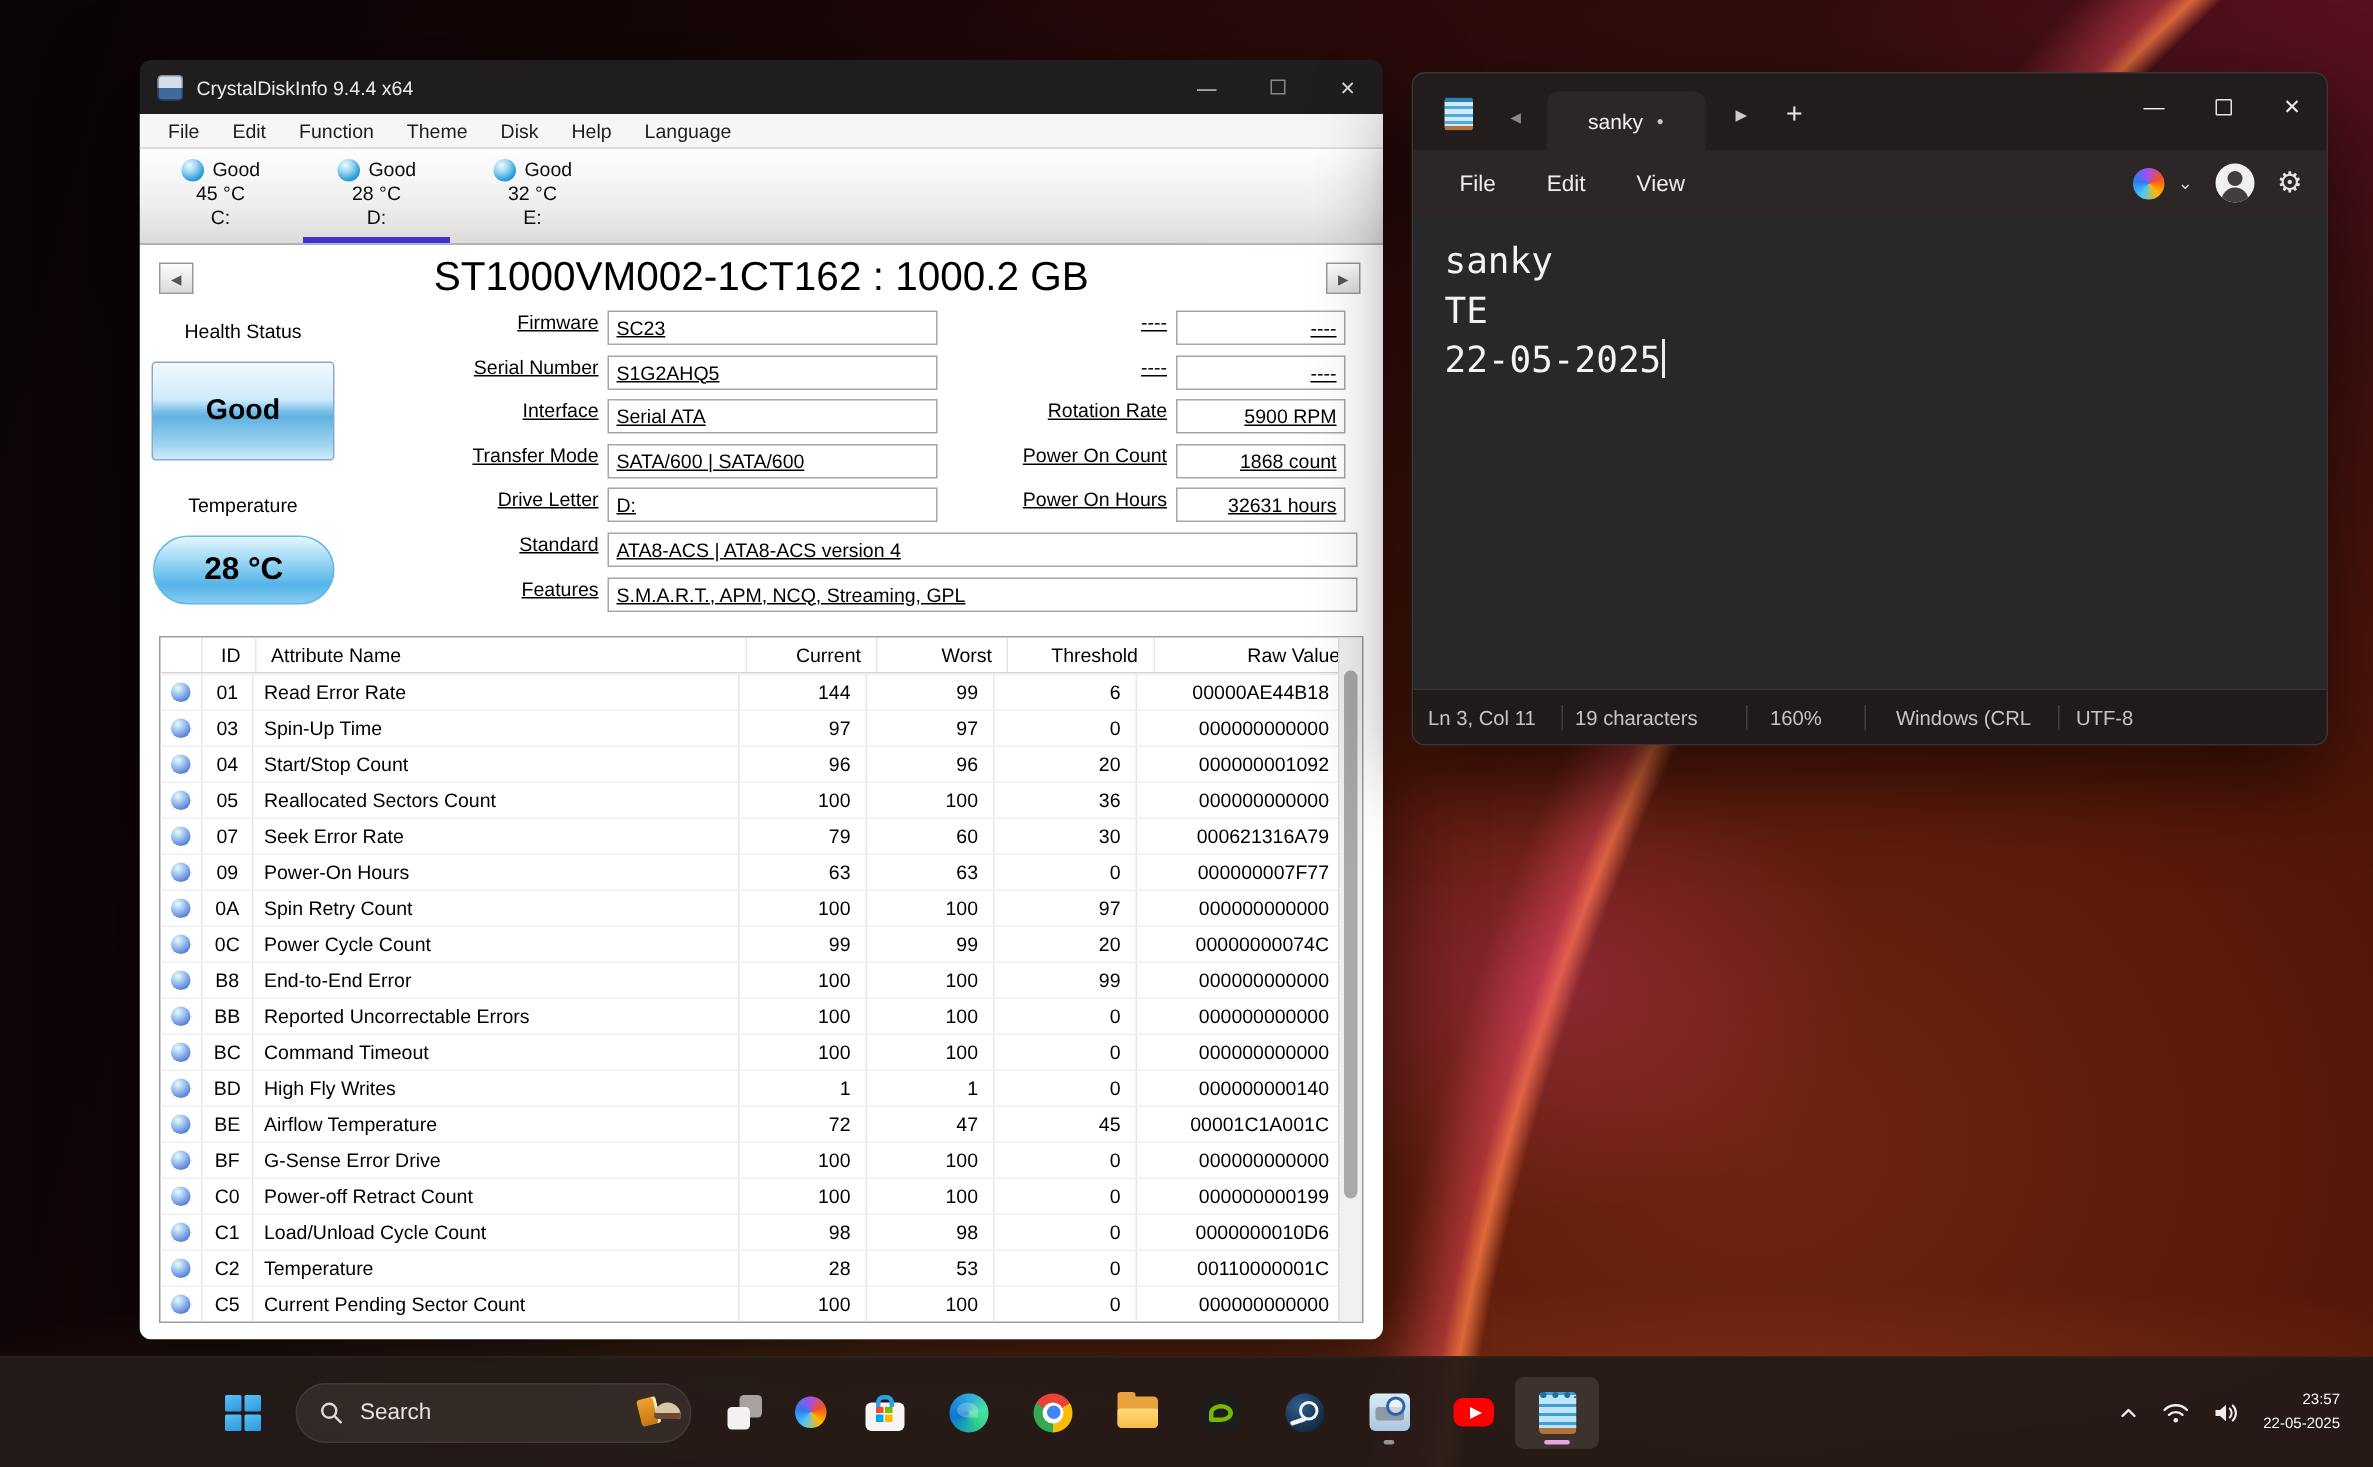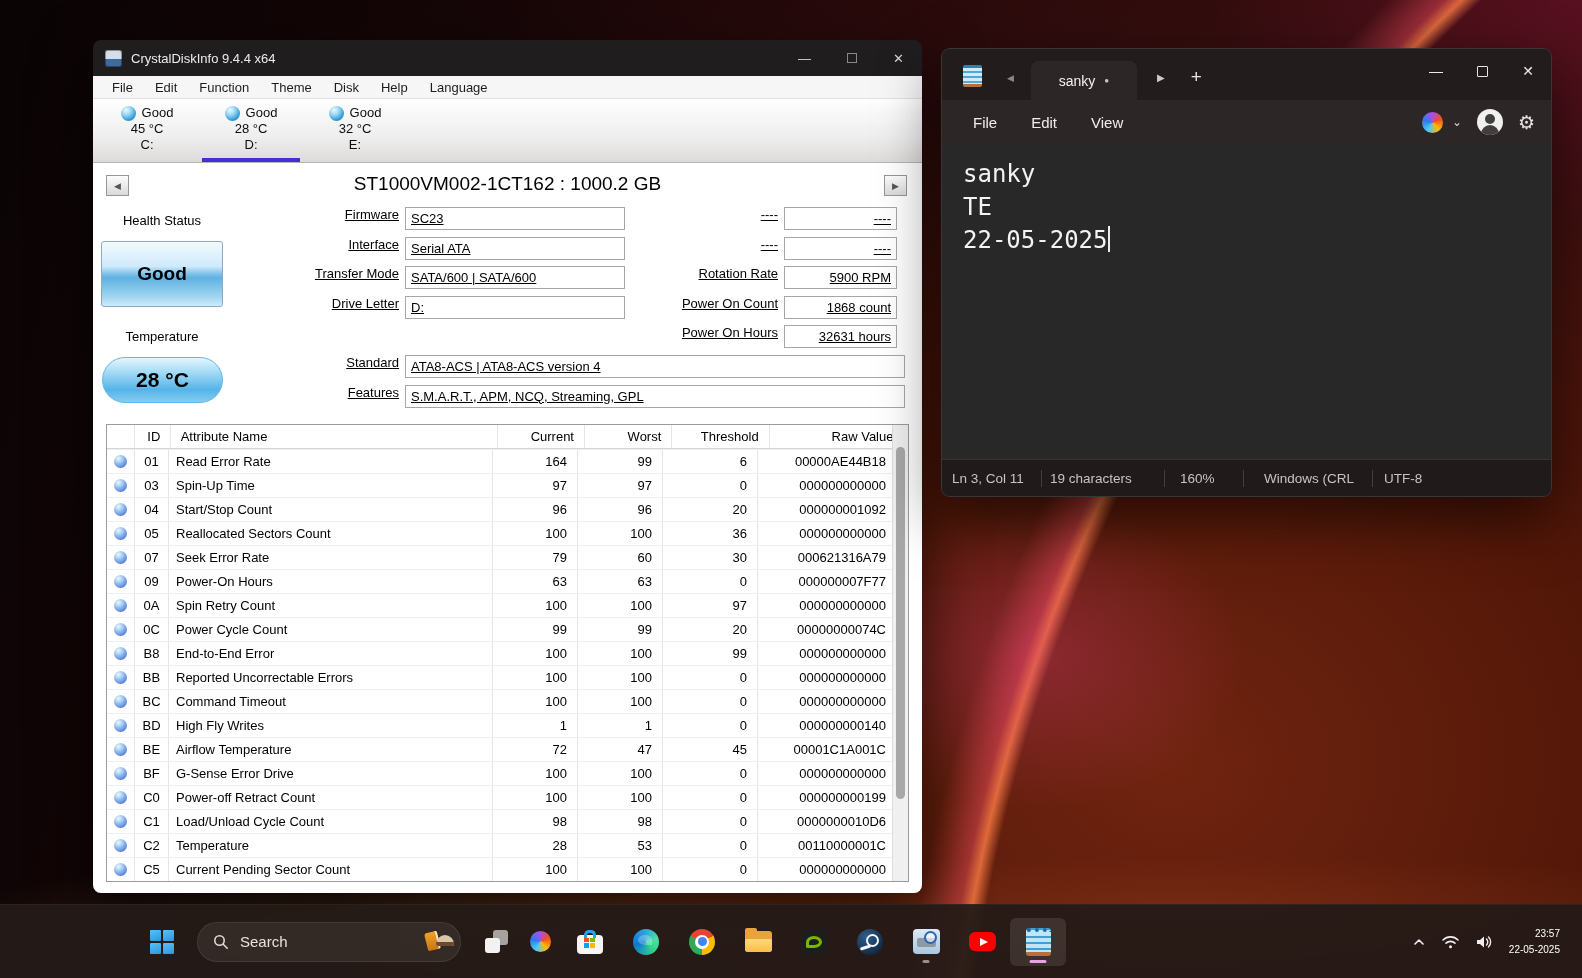--- a/index.html
+++ b/index.html
@@ -34,21 +34,21 @@
   .drive-row1 { display:flex; align-items:center; justify-content:center; gap:6px; }
   .orb { width:15px; height:15px; border-radius:50%;
     background:radial-gradient(circle at 35% 28%, #ecf9ff 0%, #9fd8f2 32%, #2d9fd8 68%, #1478b0 100%); flex:0 0 auto; }
   .drive-underline { position:absolute; left:3px; right:3px; bottom:0; height:4px; background:#432fd8; display:none; }
   .drive.selected .drive-underline { display:block; }
 
   .cdi-content { position:relative; flex:1; background:#ffffff; }
   .navbtn { position:absolute; top:12px; width:23px; height:21px; background:linear-gradient(#fdfdfd,#dadada); border:1px solid #979797; display:flex; align-items:center; justify-content:center; font-size:9px; color:#555; }
   .navbtn.left { left:13px; }
   .navbtn.right { right:15px; }
-  .cdi-model { position:absolute; top:4px; left:0; right:0; text-align:center; font-size:19px; color:#000; line-height:34px; }
+  .cdi-model { position:absolute; top:4px; left:0; right:0; text-align:center; font-size:27px; color:#000; line-height:34px; }
 
   .fields-left { position:absolute; top:44px; left:0; width:540px; }
   .fields-right { position:absolute; top:44px; left:540px; width:272px; }
   .fields-wide { position:absolute; top:192px; left:0; width:829px; }
   .frow { display:flex; align-items:flex-start; height:29.6px; font-size:13px; color:#000;text-decoration:underline; }
   .flabel { width:312px; text-align:right; padding-right:6px; }
   .fbox { width:220px; height:23px; border:1px solid #a6a6a6; background:#fff; display:flex; align-items:center; padding:0 5px; }
   .fields-right .flabel { width:151px; }
   .fields-right .fbox { width:113px; justify-content:flex-end; }
   .fields-wide .fbox { flex:1; margin-right:17px; }
@@ -245,20 +245,24 @@
       <div class="health-btn">Good</div>
       <div class="temp-label">Temperature</div>
       <div class="temp-pill">28 °C</div>
 
       <div class="fields-left" id="fields-left">
           <div class="frow">
      <div class="flabel">Firmware</div>
      <div class="fbox">SC23</div>
    </div>
           <div class="frow">
+     <div class="flabel">Serial Number</div>
+     <div class="fbox">S1G2AHQ5</div>
+   </div>
+          <div class="frow">
      <div class="flabel">Interface</div>
      <div class="fbox">Serial ATA</div>
    </div>
           <div class="frow">
      <div class="flabel">Transfer Mode</div>
      <div class="fbox">SATA/600 | SATA/600</div>
    </div>
           <div class="frow">
      <div class="flabel">Drive Letter</div>
      <div class="fbox">D:</div>
@@ -309,21 +313,21 @@
      <div class="tc c-worst">Worst</div>
      <div class="tc c-th">Threshold</div>
      <div class="tc c-raw">Raw Values</div>
    </div>
           <div class="trow">
        <div class="tc c-dot">
               <span class="row-orb"></span>
             </div>
        <div class="tc c-id">01</div>
        <div class="tc c-name">Read Error Rate</div>
-       <div class="tc c-cur">164</div>
+       <div class="tc c-cur">144</div>
        <div class="tc c-worst">99</div>
        <div class="tc c-th">6</div>
        <div class="tc c-raw">00000AE44B18</div>
      </div>
           <div class="trow">
        <div class="tc c-dot">
               <span class="row-orb"></span>
             </div>
        <div class="tc c-id">03</div>
        <div class="tc c-name">Spin-Up Time</div>

